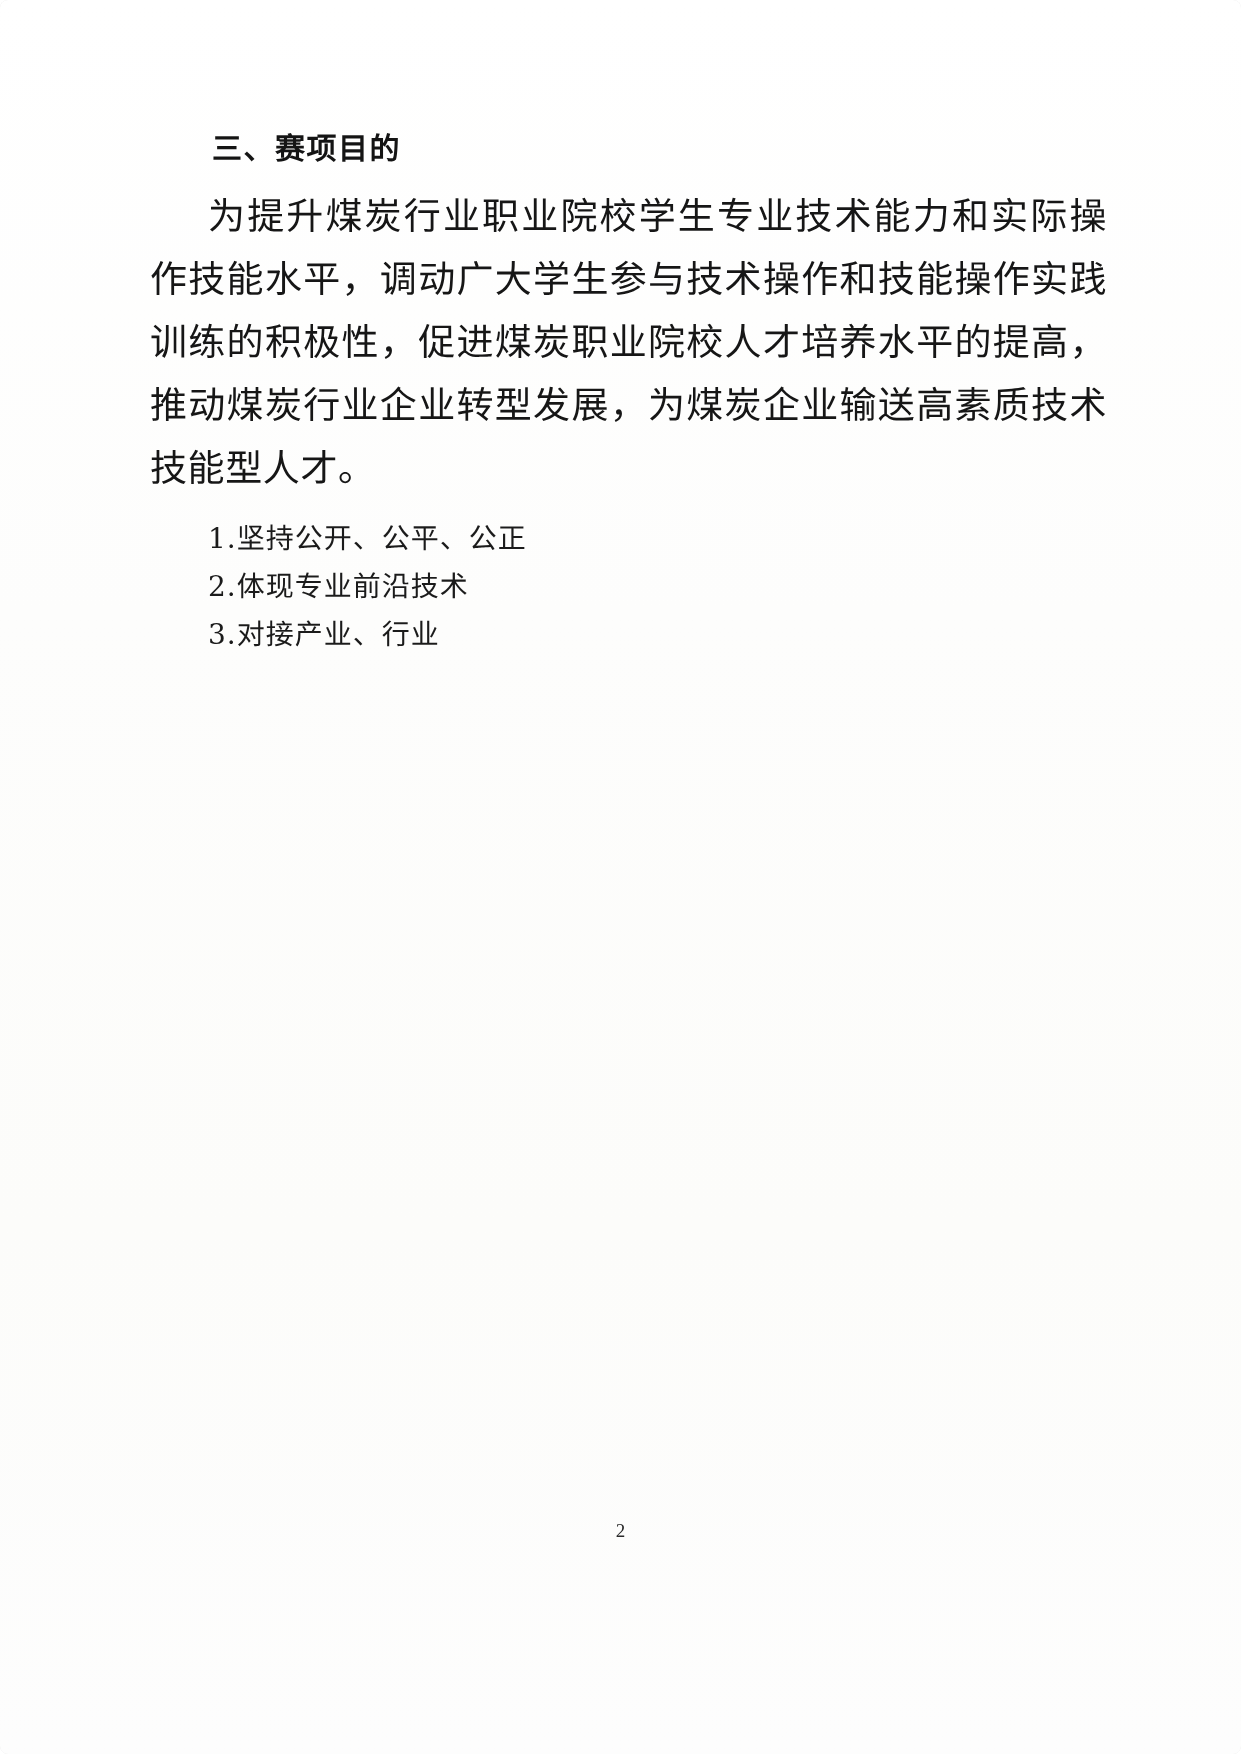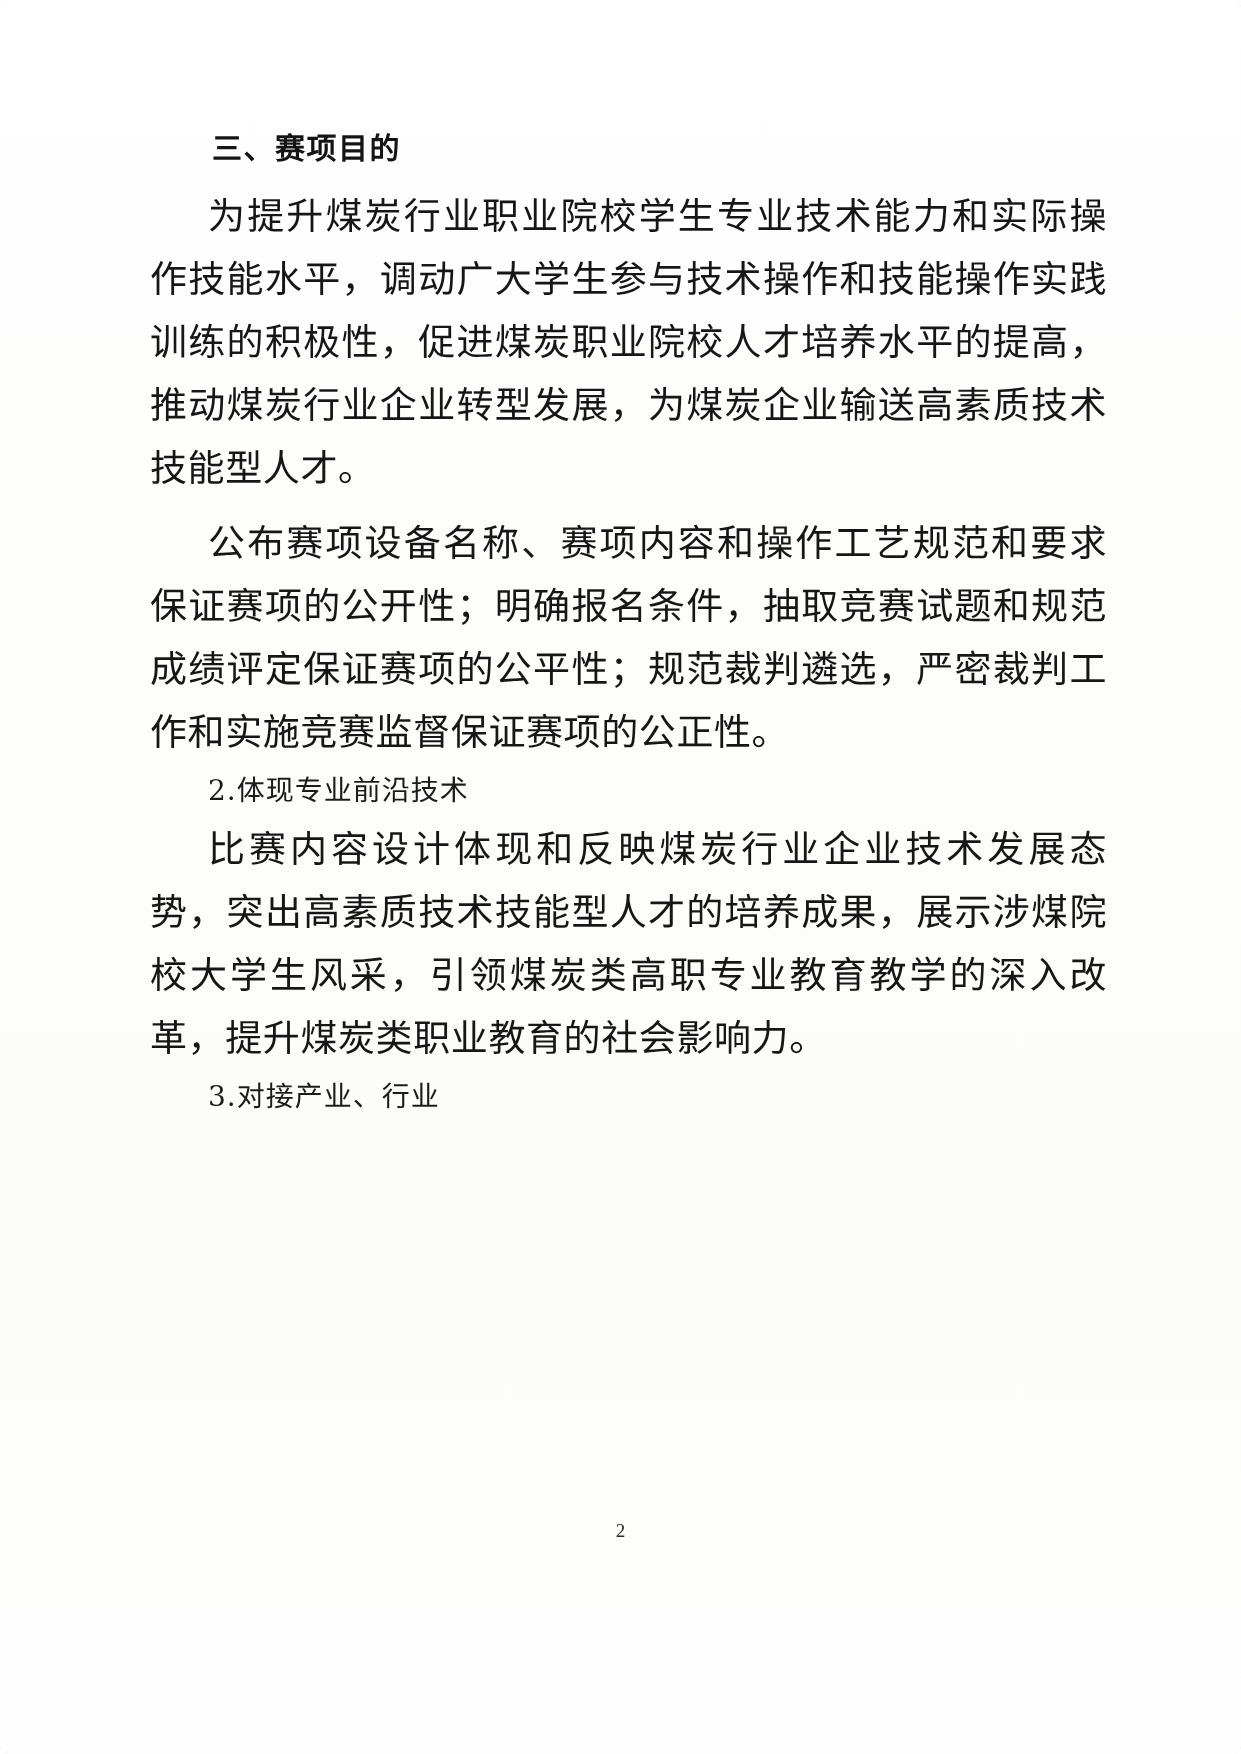--- a/index.html
+++ b/index.html
@@ -94,25 +94,24 @@
   <div class="content">
 
     <h2 class="heading">三、赛项目的</h2>
 
     <p class="para">为提升煤炭行业职业院校学生专业技术能力和实际操作技能水平，调动广大学生参与技术操作和技能操作实践训练的积极性，促进煤炭职业院校人才培养水平的提高，推动煤炭行业企业转型发展，为煤炭企业输送高素质技术技能型人才。</p>
 
 
     <div class="spacer-sm"></div>
 
 
+    <h3 class="subheading">1.坚持公开、公平、公正</h3>
 
-    <p class="para">公布赛项设备名称、赛项内容和操作工艺规范和要求保证赛项的公开性；明确报名条件，抽取竞赛试题和规范成绩评定保证赛项的公平性；规范裁判遴选，严密裁判工作和实施竞赛监督保证赛项的公正性。</p>
 
     <h3 class="subheading">2.体现专业前沿技术</h3>
 
-    <p class="para">比赛内容设计体现和反映煤炭行业企业技术发展态势，突出高素质技术技能型人才的培养成果，展示涉煤院校大学生风采，引领煤炭类高职专业教育教学的深入改革，提升煤炭类职业教育的社会影响力。</p>
 
     <h3 class="subheading">3.对接产业、行业</h3>
 
   </div>
 
   <div class="footer">2</div>
 </div>
 
 </body></html>

